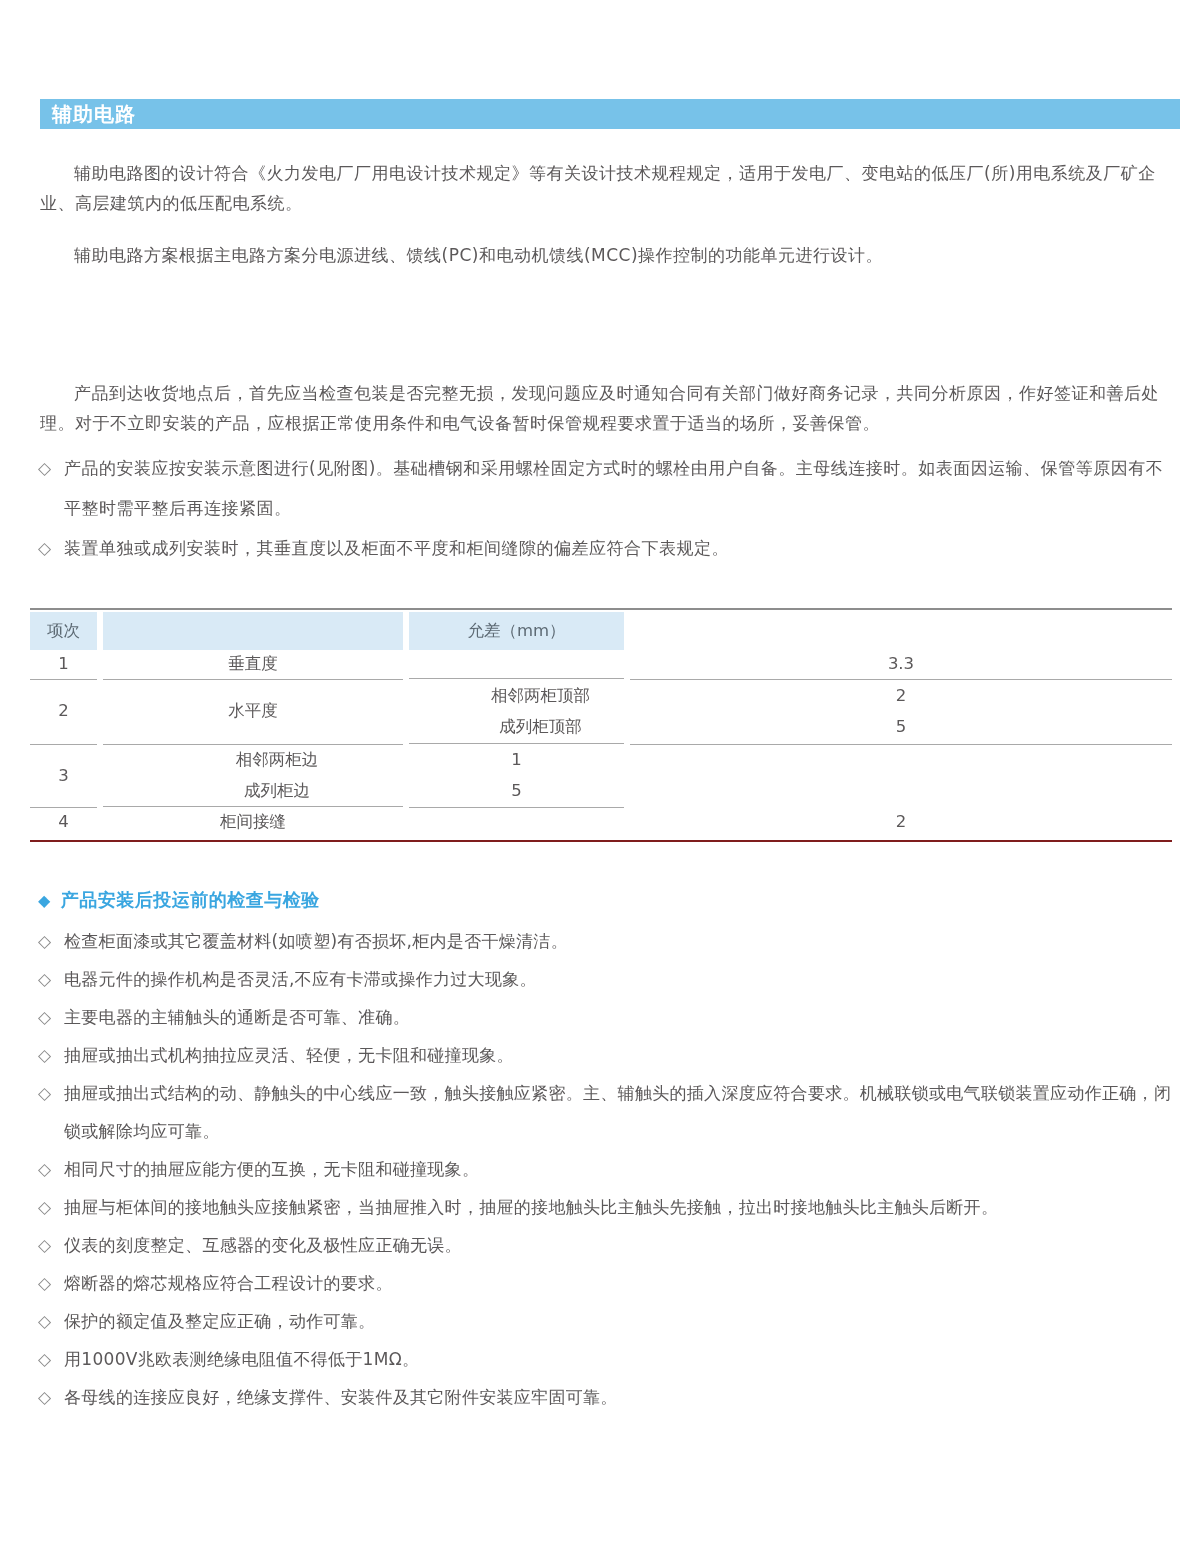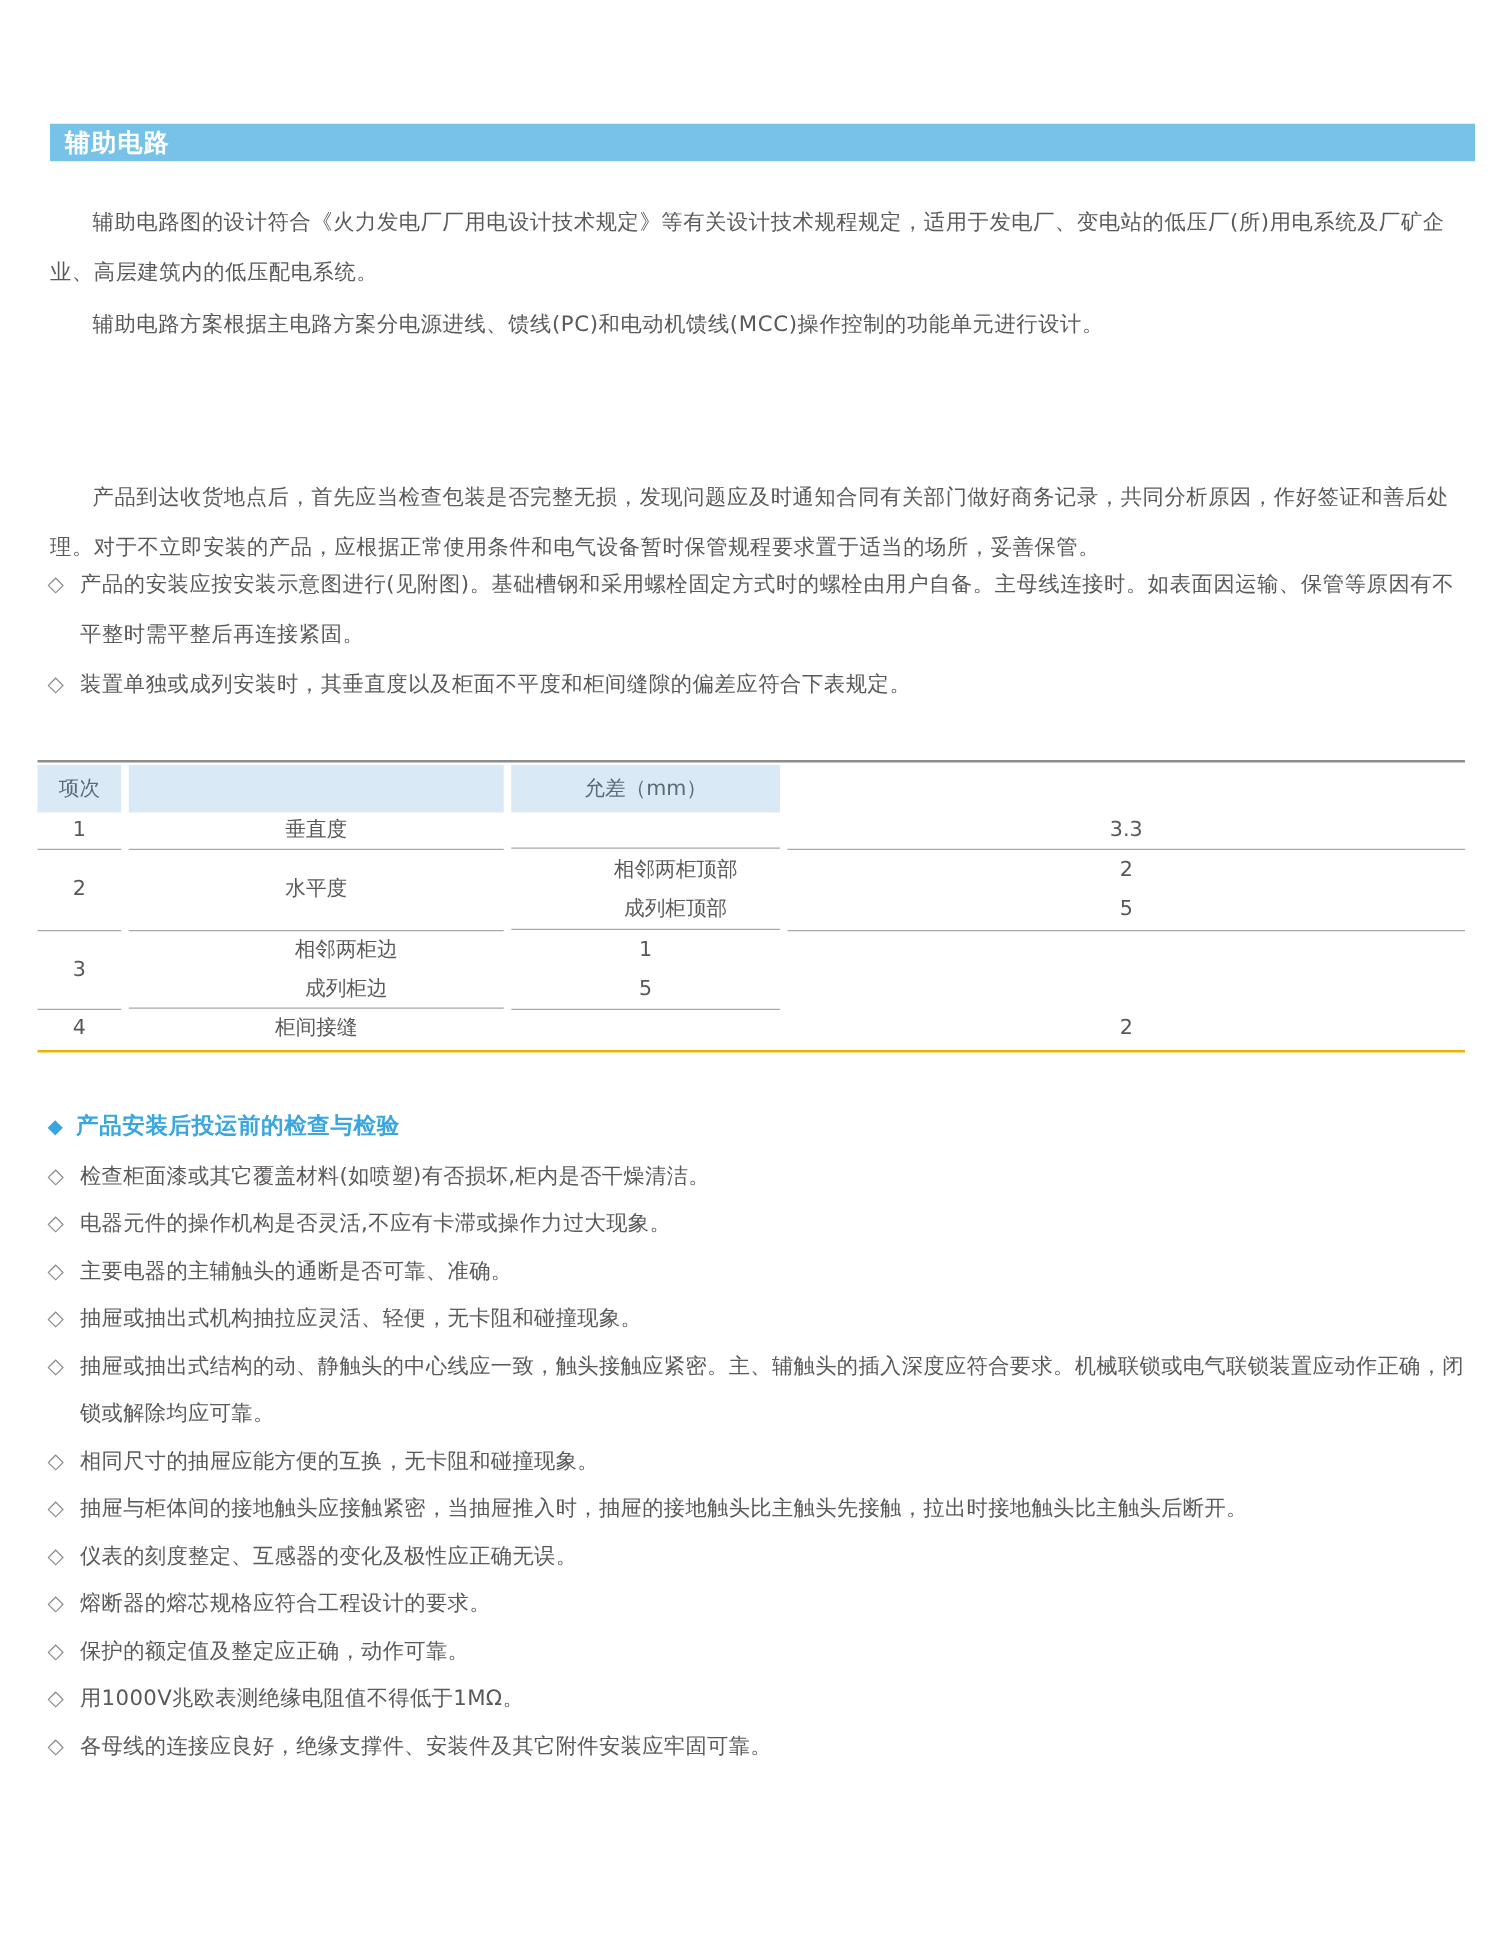--- a/index.html
+++ b/index.html
@@ -28,21 +28,21 @@
     letter-spacing:1px;
   }
   .band1{top:99px;}
   .band2{top:317px;}
   
   .para{
     position:absolute;
     left:40px;
     width:1128px;
     font-size:17px;
-    line-height:40px;
+    line-height:30px;
     text-indent:2em;
     letter-spacing:0.5px;
   }
   .p1{top:158px;}
   .p2{top:240px;}
   .p3{top:378px;}
   
   .dbullet{
     position:absolute;
     left:38px;
@@ -56,21 +56,21 @@
   .dbullet .txt{flex:1;}
   .b1{top:448px;}
   .b2{top:528px;}
   
   .tbl{
     position:absolute;
     left:30px;
     top:608px;
     width:1142px;
     border-top:2px solid #8d8d8d;
-    border-bottom:2px solid #eab308;
+    border-bottom:2px solid #7f1d1d;
     font-size:16.5px;
   }
   .trow{
     display:grid;
     grid-template-columns:67px 300px 215px 1fr;
     column-gap:6px;
     align-items:center;
   }
   .trow .cell{text-align:center;}
   .trow .cell.c3{text-align:left;padding-left:48px;box-sizing:border-box;}

